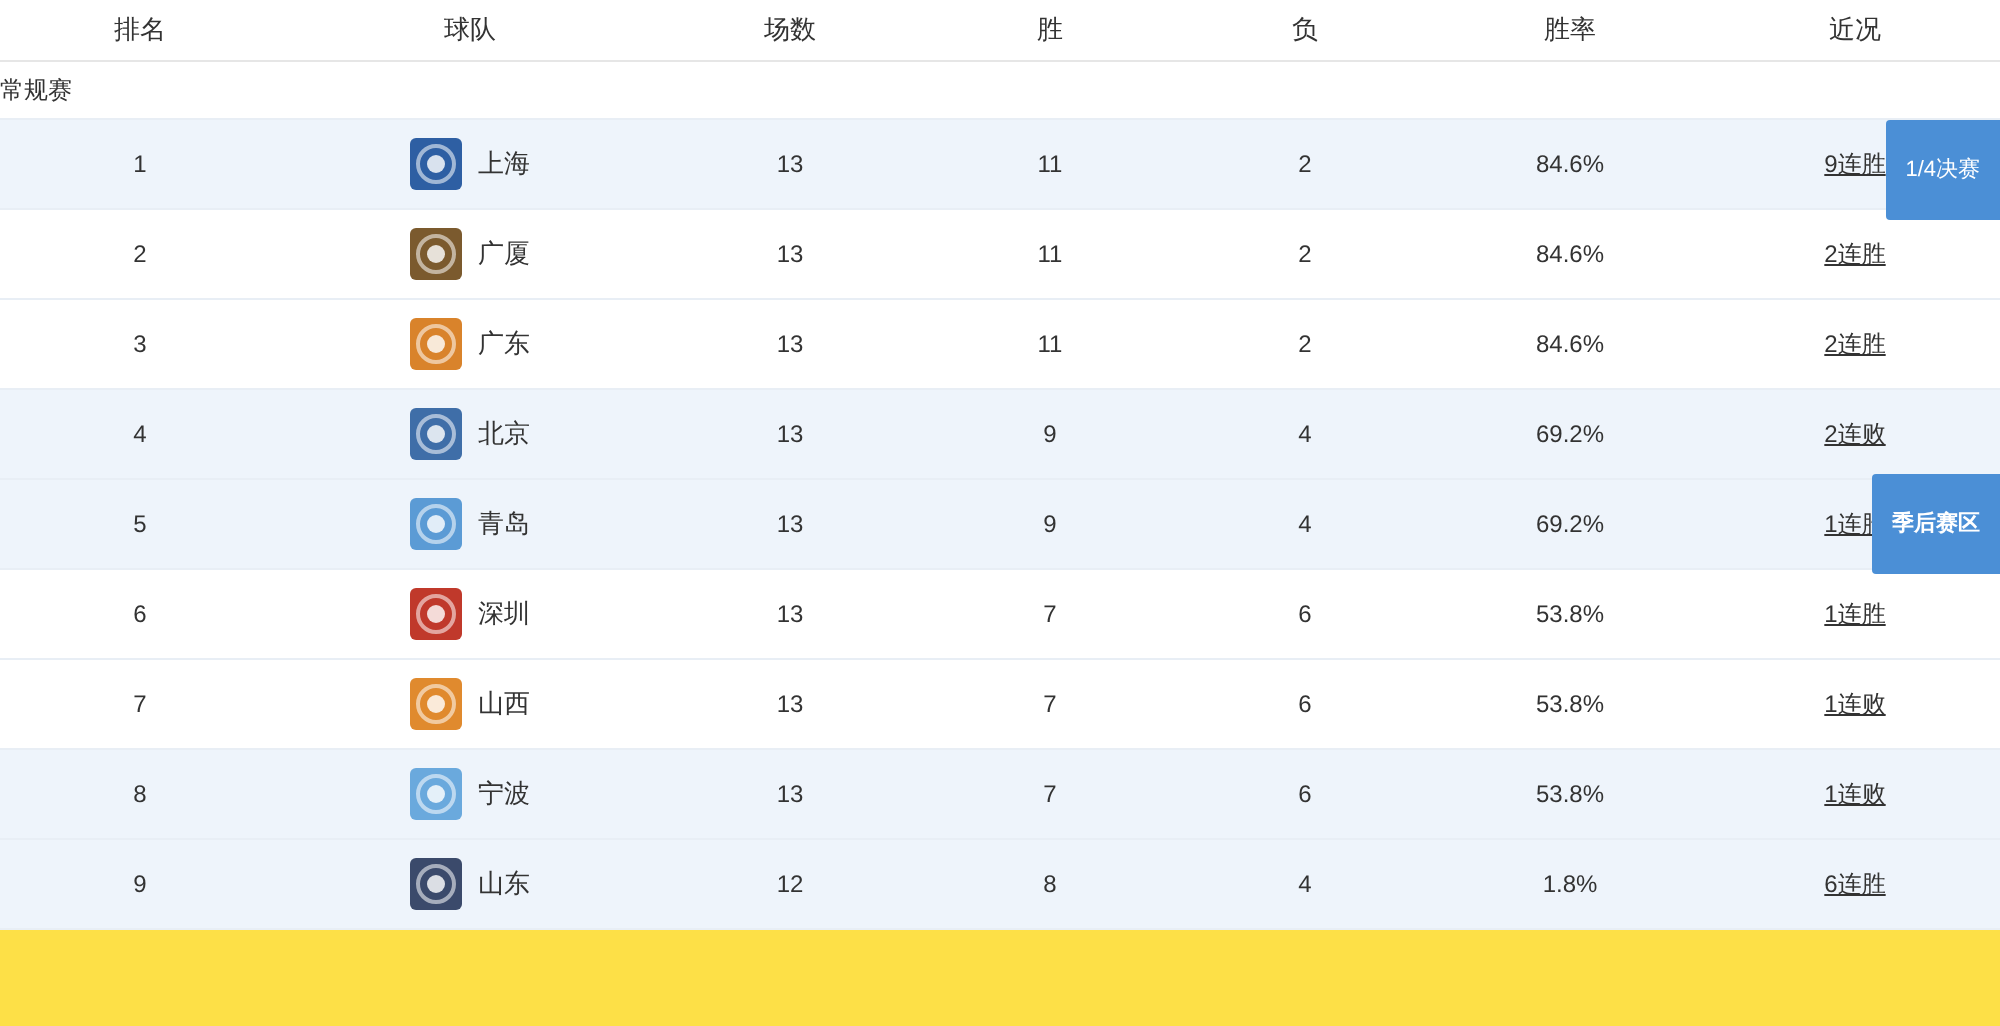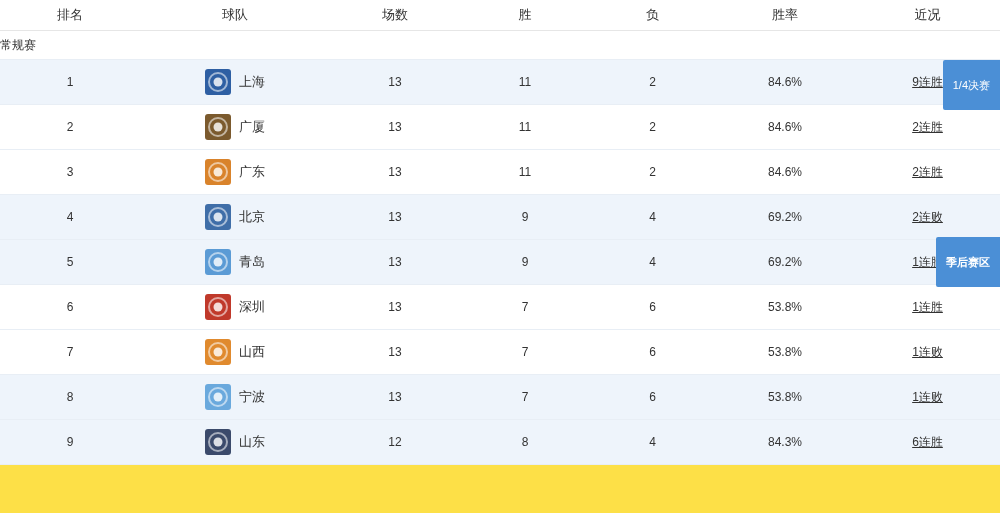--- a/index.html
+++ b/index.html
@@ -316,21 +316,21 @@
             <span class="logo" style="background: rgb(59, 74, 107);">
                 <span class="lg-inner"></span>
                 <span class="lg-core"></span>
               </span>
             <span class="team-name">山东</span>
           </div>
         </td>
         <td>12</td>
         <td>8</td>
         <td>4</td>
-        <td>84.3%</td>
+        <td>1.8%</td>
         <td class="recent-cell">6连胜</td>
       </tr>
 
     </tbody>
   </table>
 
   <div class="zone-badge badge-quarter" style="background: rgb(75, 143, 214);">1/4决赛</div>
   <div class="zone-badge badge-playoff" style="background: rgb(75, 143, 214); font-weight: bold;">季后赛区</div>
 
 </div>

